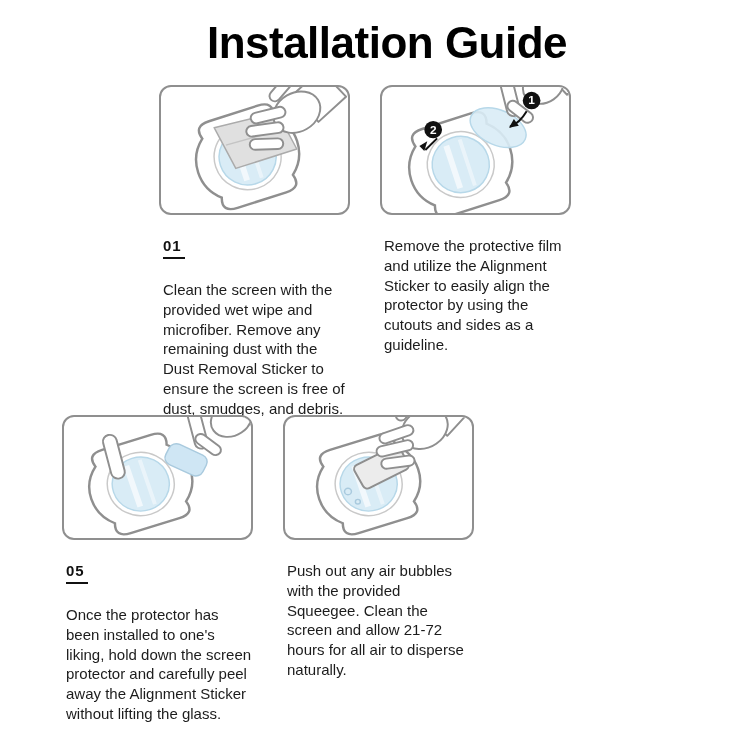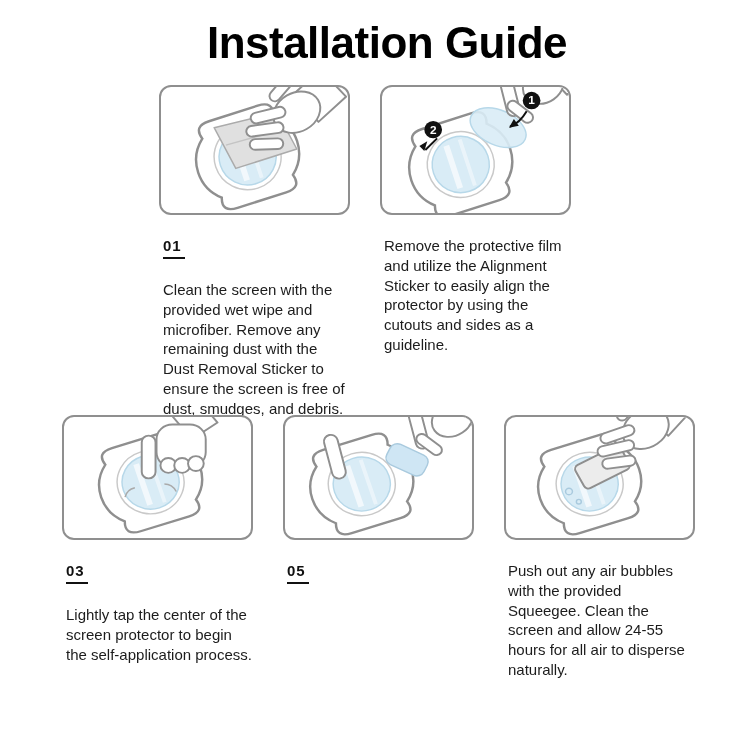--- a/index.html
+++ b/index.html
@@ -121,55 +121,43 @@
           <path d="M43 66 l3 -10 -8 5 z" fill="#111"></path>
         </svg>
       </div>
       <p class="step-desc">Remove the protective film and utilize the Alignment Sticker to easily align the protector by using the cutouts and sides as a guideline.</p>
     </div>
 
   </div>
 
   <div class="row row-2">
 
-    <div class="step">
-      <div class="panel">
-        <svg viewBox="0 0 190 130" preserveAspectRatio="none">
-          <use href="#protector" transform="translate(88,70) rotate(-18)"></use>
-          <use href="#hand-point" transform="translate(86,64)"></use>
-          <path d="M72 76 q-8 2 -10 10 M102 72 q8 0 12 8" stroke="#aaaaaa" stroke-width="1.5" fill="none"></path>
-        </svg>
-      </div>
-      <div class="step-number">
-        <span>03</span>
-      </div>
-      <p class="step-desc">Lightly tap the center of the screen protector to begin the self-application process.</p>
-    </div>
 
     <div class="step">
       <div class="panel">
         <svg viewBox="0 0 190 130" preserveAspectRatio="none">
           <use href="#protector" transform="translate(78,72) rotate(-18)"></use>
           <use href="#finger" transform="translate(56,64) rotate(-14)"></use>
           <rect x="-21" y="-12" width="42" height="24" rx="8" fill="#cfe6f4" stroke="#a9cade" stroke-width="1.5" transform="translate(124,46) rotate(26)"></rect>
           <use href="#hand-pinch" transform="translate(140,32)"></use>
         </svg>
       </div>
       <div class="step-number">
         <span>05</span>
       </div>
+      <p class="step-desc">Once the protector has been installed to one's liking, hold down the screen protector and carefully peel away the Alignment Sticker without lifting the glass.</p>
     </div>
 
     <div class="step">
       <div class="panel">
         <svg viewBox="0 0 190 130" preserveAspectRatio="none">
           <use href="#protector" transform="translate(85,72) rotate(-18)"></use>
           <circle cx="64" cy="80" r="3.5" fill="none" stroke="#a9cade" stroke-width="1.5"></circle>
           <circle cx="74" cy="91" r="2.5" fill="none" stroke="#a9cade" stroke-width="1.5"></circle>
           <rect x="-26" y="-14" width="52" height="28" rx="5" fill="#ececec" stroke="#8f8f8f" stroke-width="2" transform="translate(98,54) rotate(-28)"></rect>
           <use href="#hand-grab" transform="translate(110,34) rotate(-6)"></use>
         </svg>
       </div>
-      <p class="step-desc">Push out any air bubbles with the provided Squeegee. Clean the screen and allow 24-55 hours for all air to disperse naturally.</p>
+      <p class="step-desc">Push out any air bubbles with the provided Squeegee. Clean the screen and allow 21-72 hours for all air to disperse naturally.</p>
     </div>
 
   </div>
 </div>
 
 </body></html>

